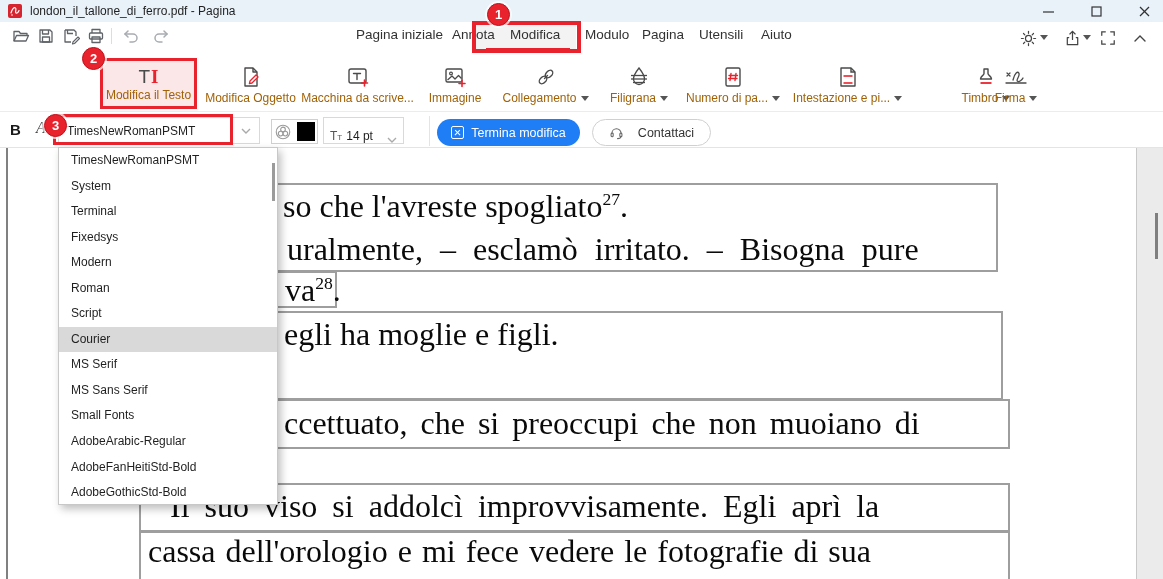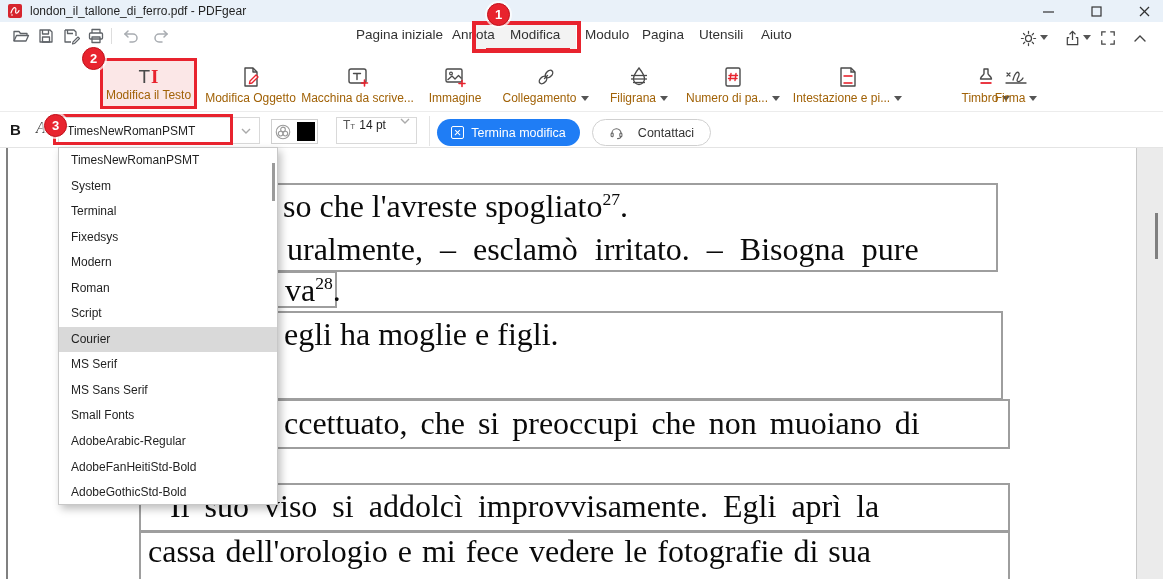--- a/index.html
+++ b/index.html
@@ -35,21 +35,21 @@
   .ti-i { font-size:19px; color:#e8232e; font-family:"Liberation Serif",serif; font-weight:bold; margin-left:1px; }
 
   
   .formatbar { left:0; top:112px; width:1163px; height:36px; background:#fff; border-bottom:1px solid #e4e4e4; }
   .fb-b { left:10px; top:121px; font-size:15px; font-weight:bold; color:#1a1a1a; }
   .fb-a { left:36px; top:119px; font-size:16px; font-style:italic; font-family:"Liberation Serif",serif; color:#444; }
   .font-combo { left:58px; top:117px; width:202px; height:27px; border:1px solid #d9d9d9; background:#fff; display:flex; align-items:center; padding:0 8px; }
   .font-combo .val { font-size:12px; color:#1f1f1f; flex:1; white-space:nowrap; overflow:hidden; }
   .color-group { left:271px; top:119px; width:47px; height:25px; border:1px solid #d0d0d0; display:flex; align-items:center; justify-content:space-between; padding:0 2px; background:#fff; }
   .swatch { width:18px; height:19px; background:#000; }
-  .size-combo { left:336px; top:117px; width:81px; height:27px; border:1px solid #d9d9d9; background:#fff; display:flex; align-items:flex-start; padding:0 6px; gap:4px; }
+  .size-combo { left:323px; top:117px; width:81px; height:27px; border:1px solid #d9d9d9; background:#fff; display:flex; align-items:flex-end; padding:0 6px; gap:4px; }
   .size-combo .tt { font-size:12px; color:#555; }
   .size-combo .tt .sm { font-size:8px; }
   .size-combo .val { font-size:12px; color:#1f1f1f; flex:1; }
   .fb-sep { left:429px; top:116px; width:1px; height:30px; background:#e4e4e4; }
   .btn-finish { left:437px; top:119px; width:143px; height:27px; background:#1f7df5; border-radius:14px; display:flex; align-items:center; justify-content:center; gap:7px; color:#fff; font-size:12.5px; }
   .xbox { width:13px; height:13px; border:1.4px solid #fff; border-radius:2px; position:relative; }
   .xbox:before, .xbox:after { content:""; position:absolute; left:1.5px; top:4.6px; width:7px; height:1.4px; background:#fff; }
   .xbox:before { transform:rotate(45deg); } .xbox:after { transform:rotate(-45deg); }
   .btn-contact { left:592px; top:119px; width:119px; height:27px; background:#fff; border:1px solid #d0d0d0; border-radius:14px; display:flex; align-items:center; justify-content:center; gap:14px; color:#333; font-size:12.5px; }
 
@@ -82,21 +82,21 @@
 
 <div id="app">
 
   <div class="abs titlebar">
     <div class="abs app-icon">
       <svg width="14" height="14" viewBox="0 0 14 14">
           <path d="M3 9 C4 5 6 3 7.5 4 C9 5 6.5 8 8 9 C9 9.7 10.5 8 11 6.5" stroke="#fff" stroke-width="1.2" fill="none" stroke-linecap="round"></path>
           <circle cx="4" cy="11" r="0.8" fill="#fff"></circle>
         </svg>
     </div>
-    <div class="abs title-text">london_il_tallone_di_ferro.pdf - PDFgear</div>
+    <div class="abs title-text">london_il_tallone_di_ferro.pdf - Pagina</div>
     <div class="abs winbtn" style="left:1031px;">
       <svg width="11" height="11" viewBox="0 0 11 11">
           <line x1="0" y1="6" x2="11" y2="6" stroke="#333" stroke-width="1.2"></line>
         </svg>
     </div>
     <div class="abs winbtn" style="left:1079px;">
       <svg width="11" height="11" viewBox="0 0 11 11">
           <rect x="1" y="1" width="9" height="9" fill="none" stroke="#333" stroke-width="1.2"></rect>
         </svg>
     </div>

